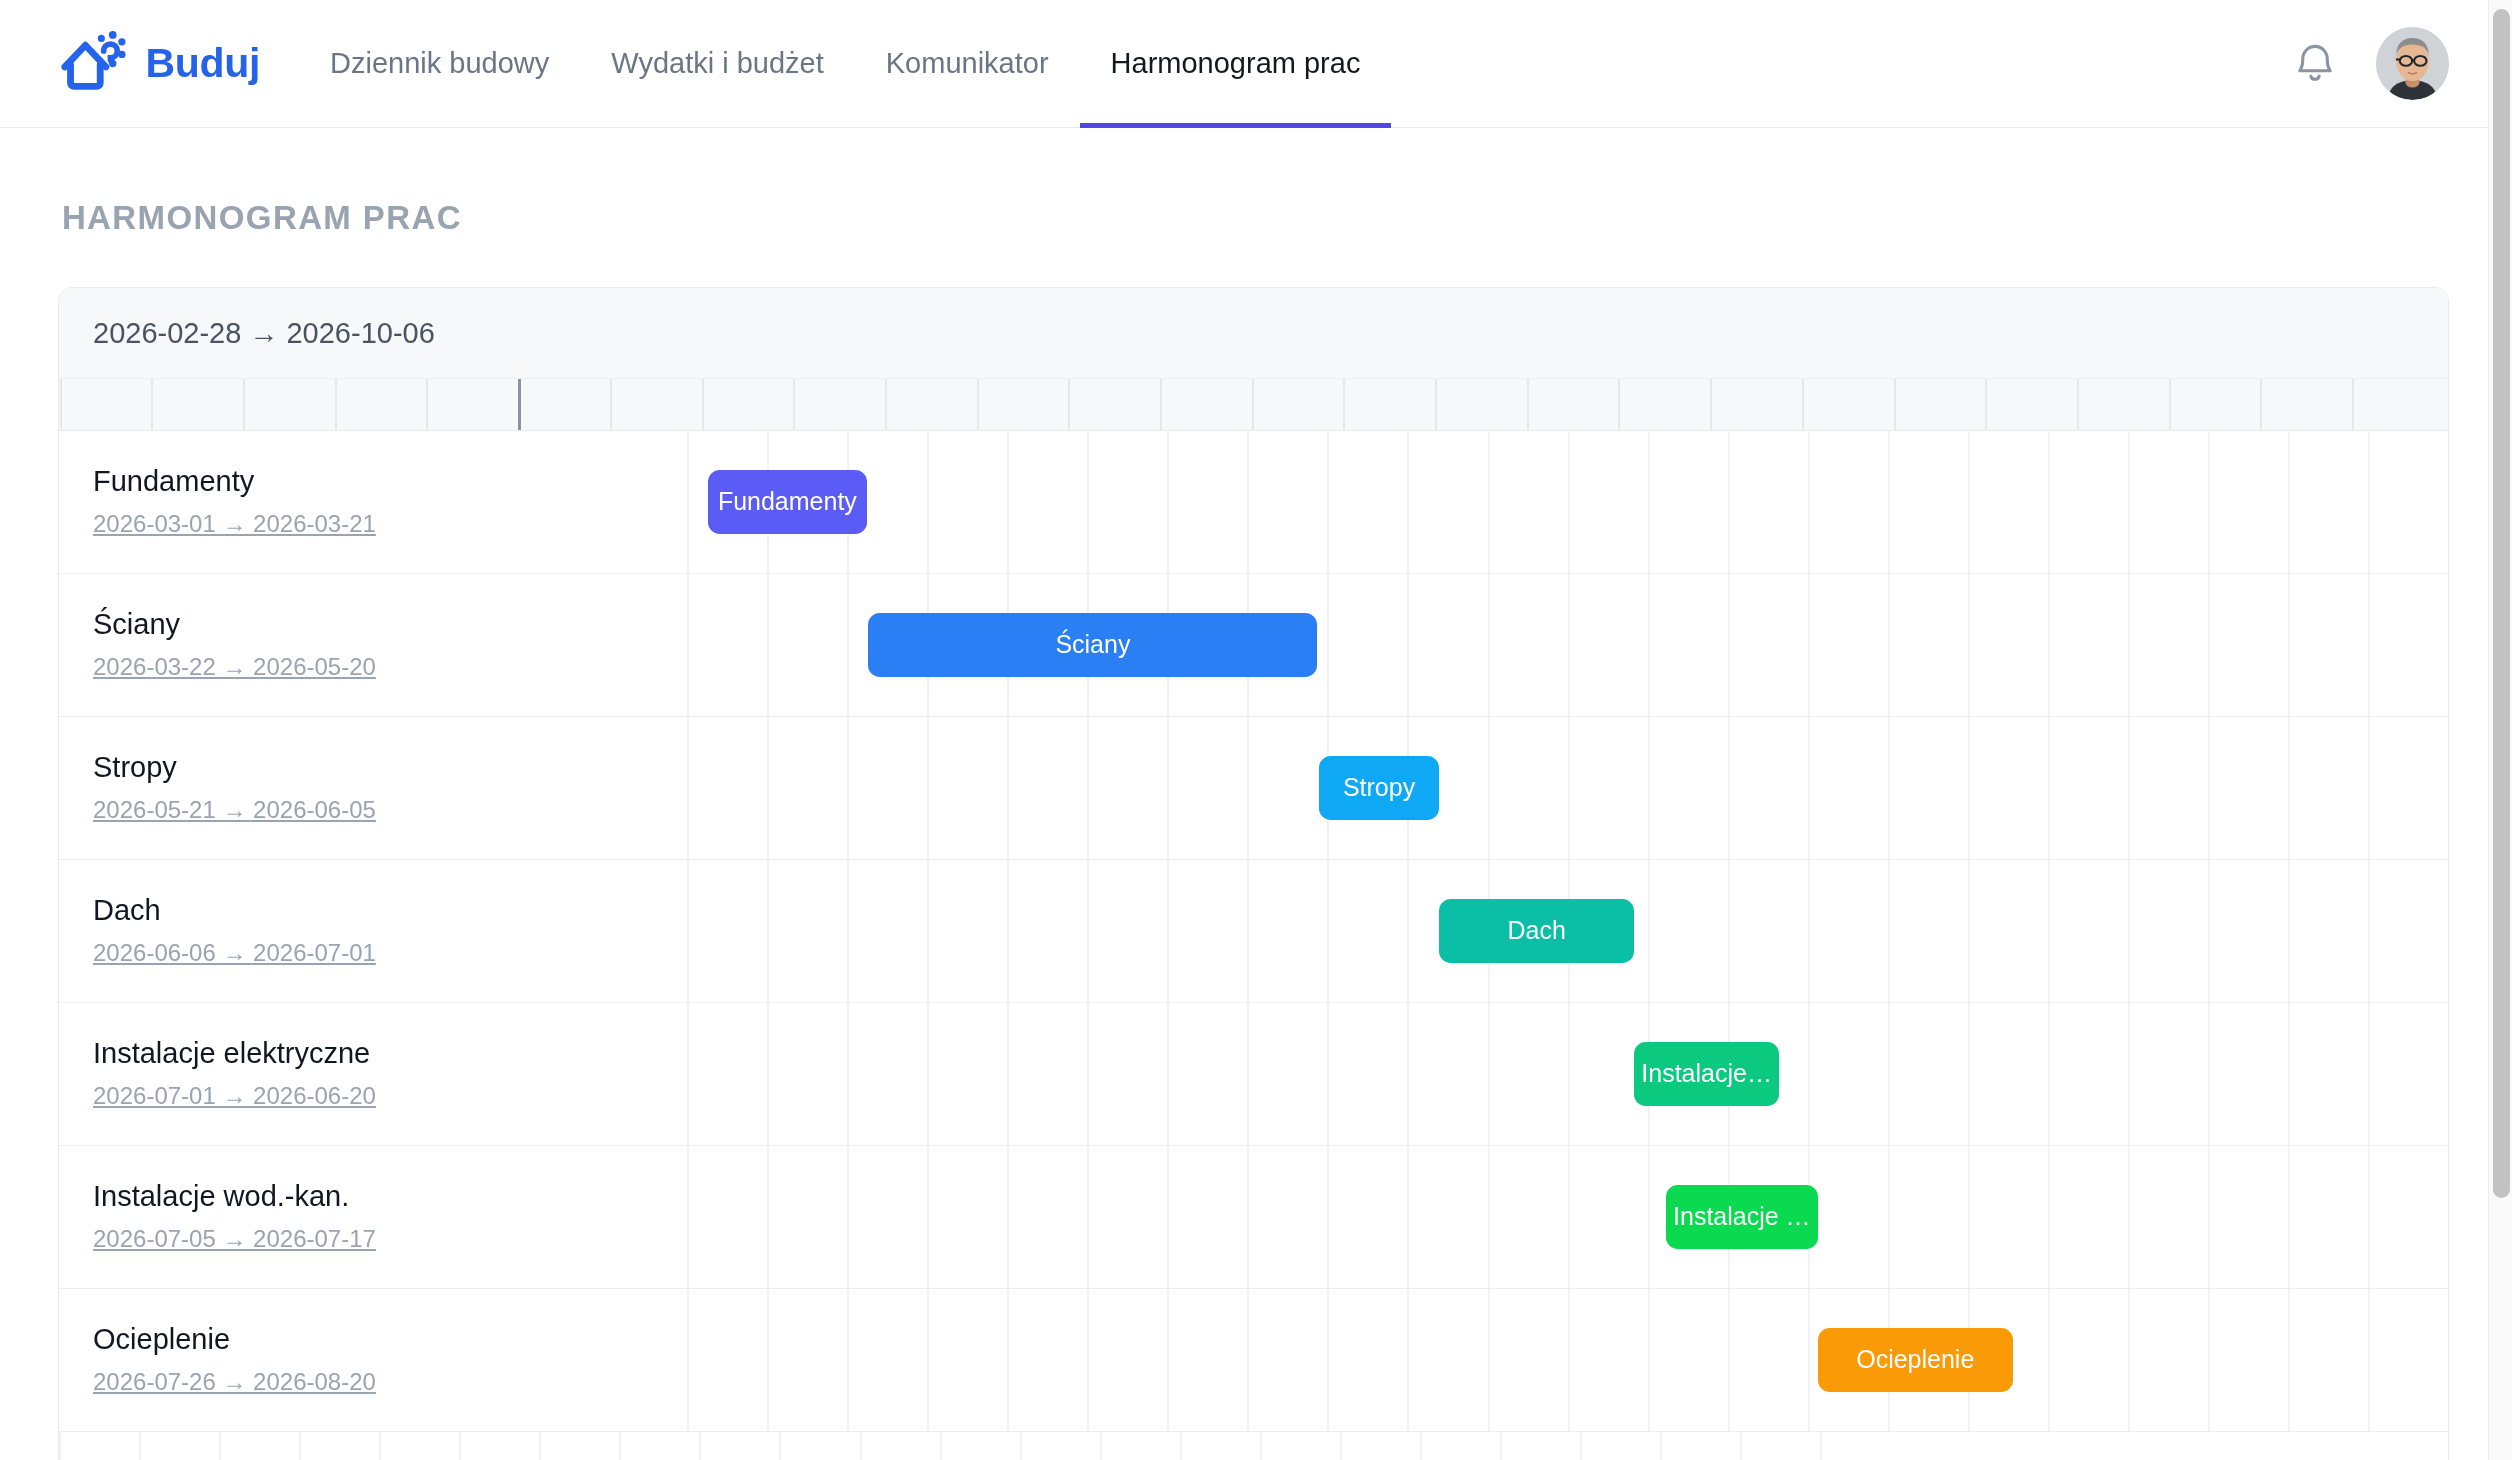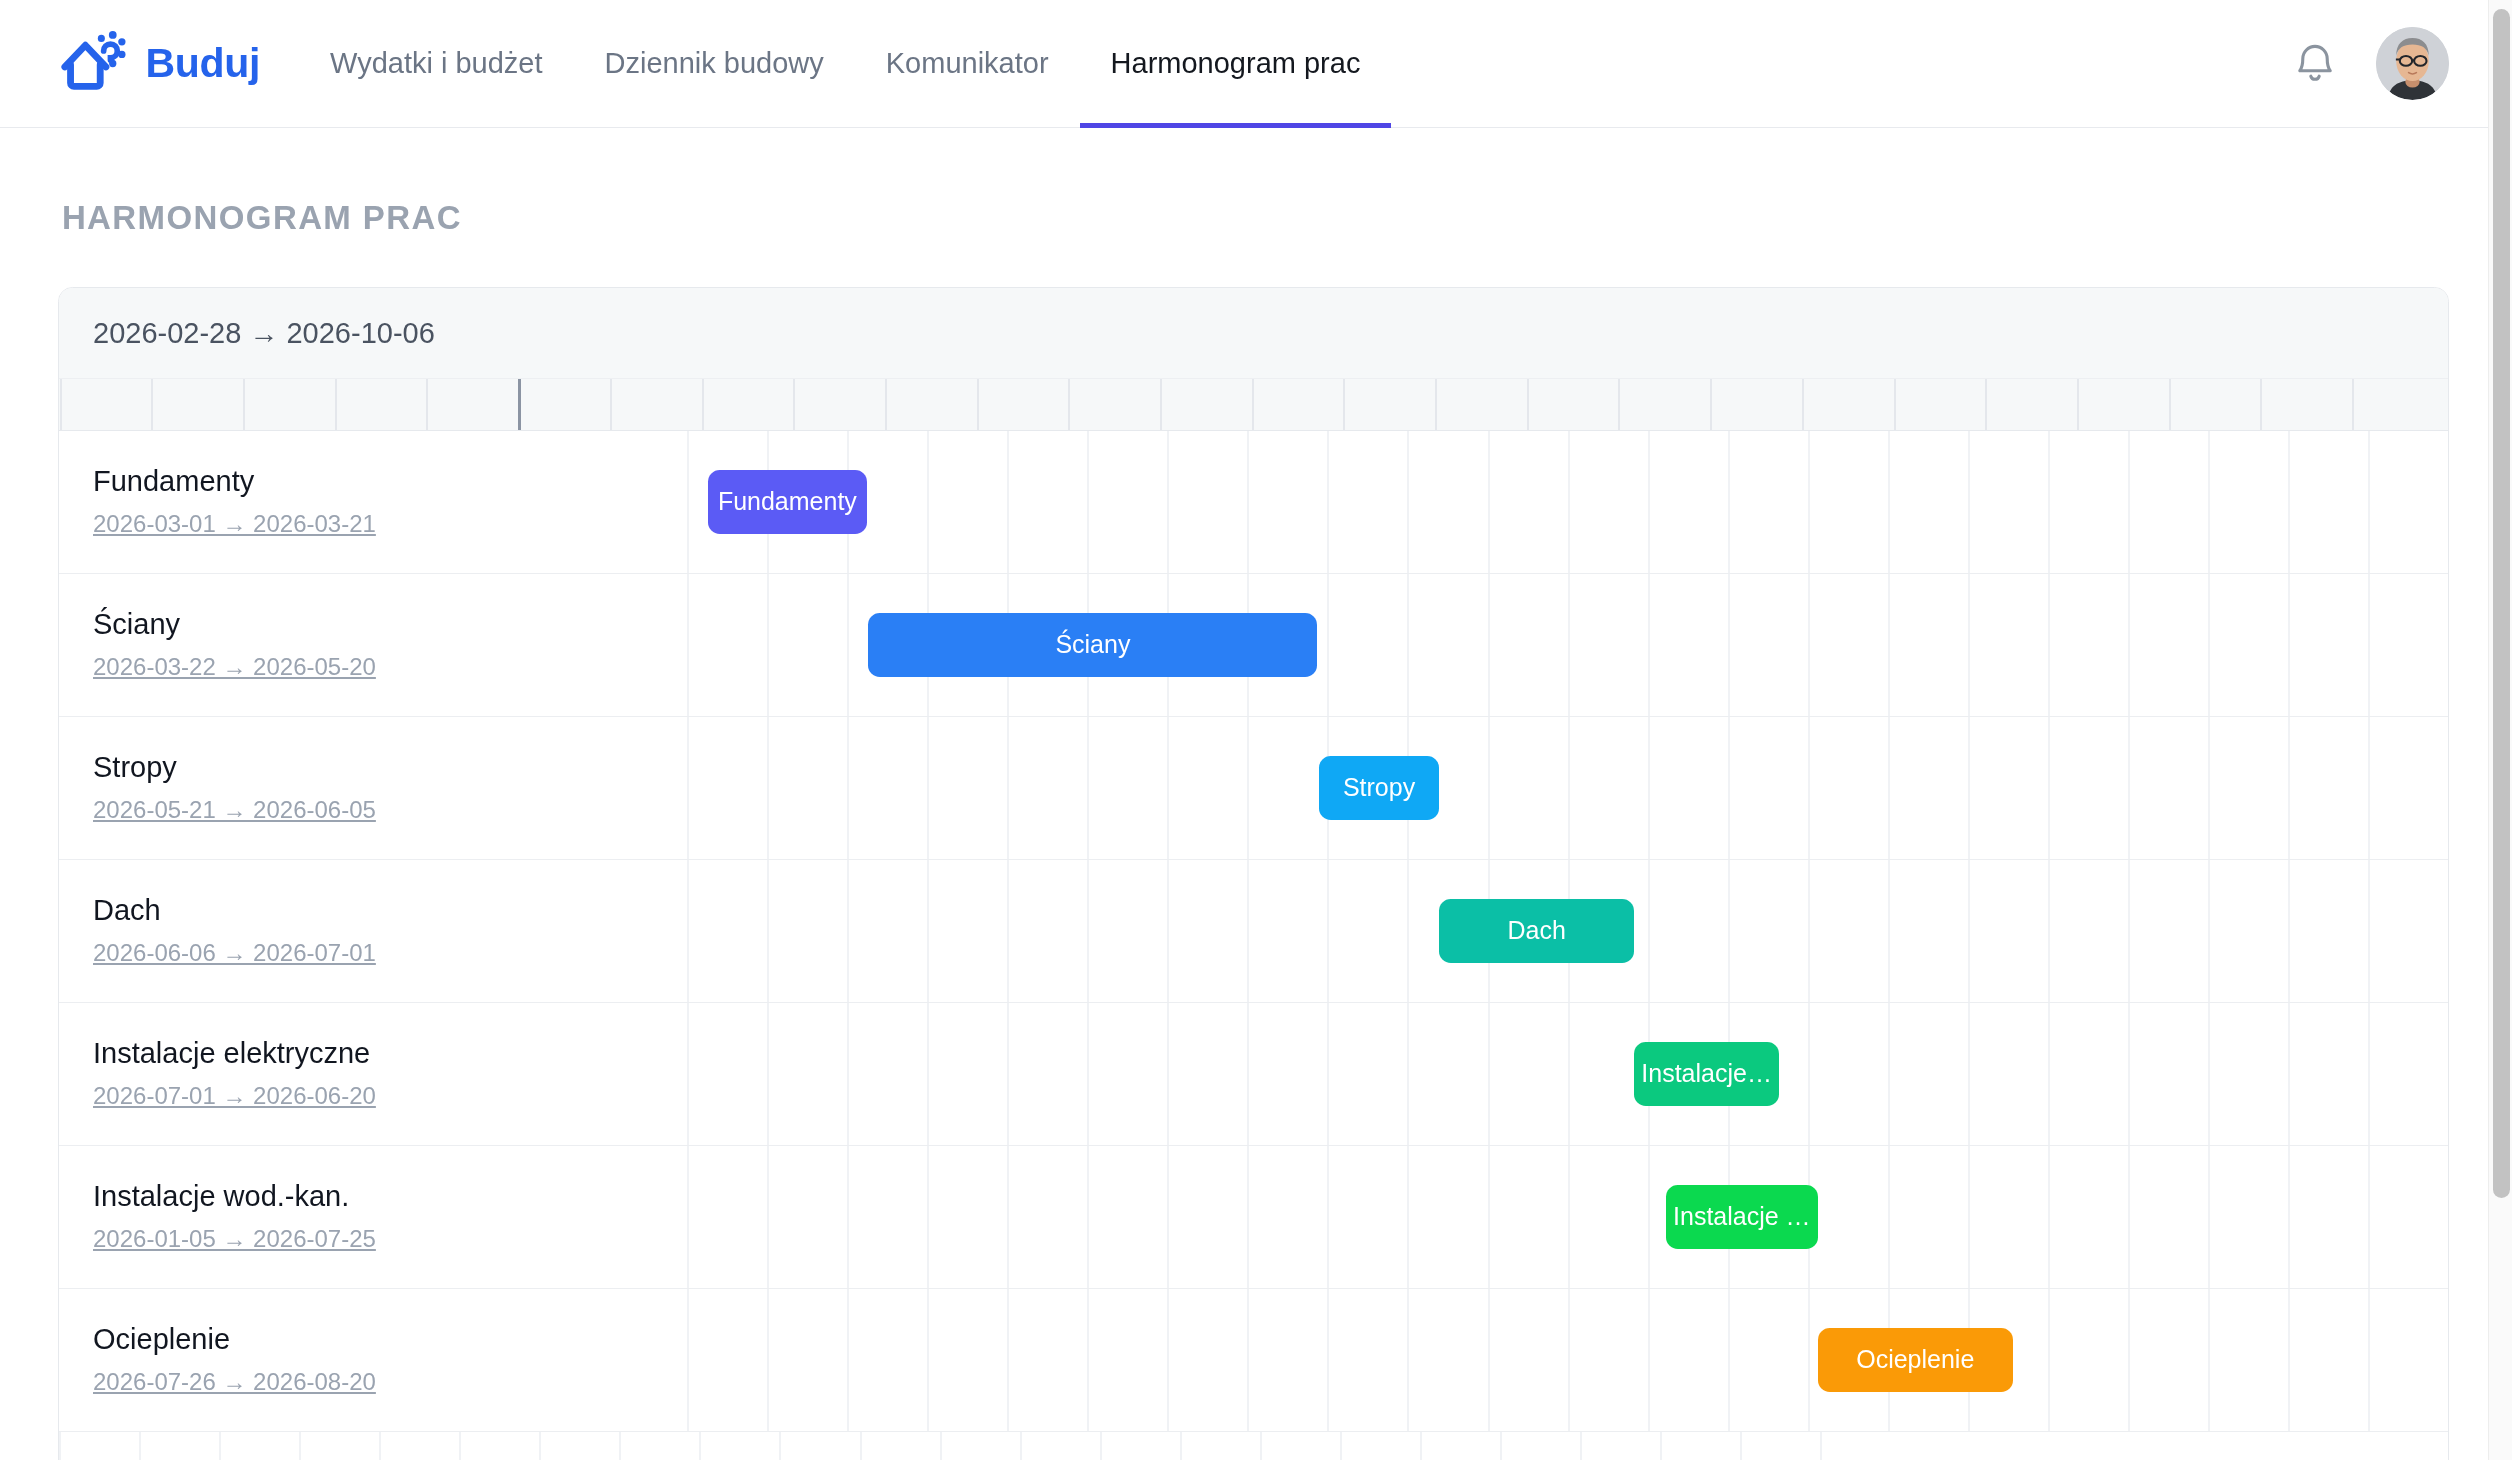--- a/index.html
+++ b/index.html
@@ -176,24 +176,24 @@
       <circle cx="48" cy="7" r="3.4" fill="#2563eb"></circle>
       <circle cx="56" cy="13" r="3.2" fill="#2563eb"></circle>
       <circle cx="56" cy="24" r="3.2" fill="#2563eb"></circle>
       <circle cx="48" cy="32" r="3.2" fill="#2563eb"></circle>
     </svg>
     <span class="brand-name">Buduj</span>
   </div>
 
   <nav class="nav">
     <div class="nav-item">
-      <span>Wydatki i budżet</span>
+      <span>Dziennik budowy</span>
     </div>
     <div class="nav-item">
-      <span>Dziennik budowy</span>
+      <span>Wydatki i budżet</span>
     </div>
     <div class="nav-item">
       <span>Komunikator</span>
     </div>
     <div class="nav-item active">
       <span>Harmonogram prac</span>
     </div>
   </nav>
 
   <div class="header-right">
@@ -421,21 +421,21 @@
             <div class="grid-line" style="left: 1521px;"></div>
             <div class="grid-line" style="left: 1601px;"></div>
             <div class="grid-line" style="left: 1681px;"></div>
             <div class="grid-line" style="left: 1761px;"></div>
             <div class="bar" style="background: rgb(11, 201, 127); left: 53.8%; width: 8.2%;">Instalacje…</div>
           </div>
         </div>
         <div class="gantt-row">
           <div class="row-label">
             <div class="task-name">Instalacje wod.-kan.</div>
-            <div class="task-dates">2026-01-05 → 2026-07-25</div>
+            <div class="task-dates">2026-07-05 → 2026-07-17</div>
           </div>
           <div class="row-track">
             <div class="grid-line" style="left: 0px;"></div>
             <div class="grid-line" style="left: 80px;"></div>
             <div class="grid-line" style="left: 160px;"></div>
             <div class="grid-line" style="left: 240px;"></div>
             <div class="grid-line" style="left: 320px;"></div>
             <div class="grid-line" style="left: 400px;"></div>
             <div class="grid-line" style="left: 480px;"></div>
             <div class="grid-line" style="left: 560px;"></div>

